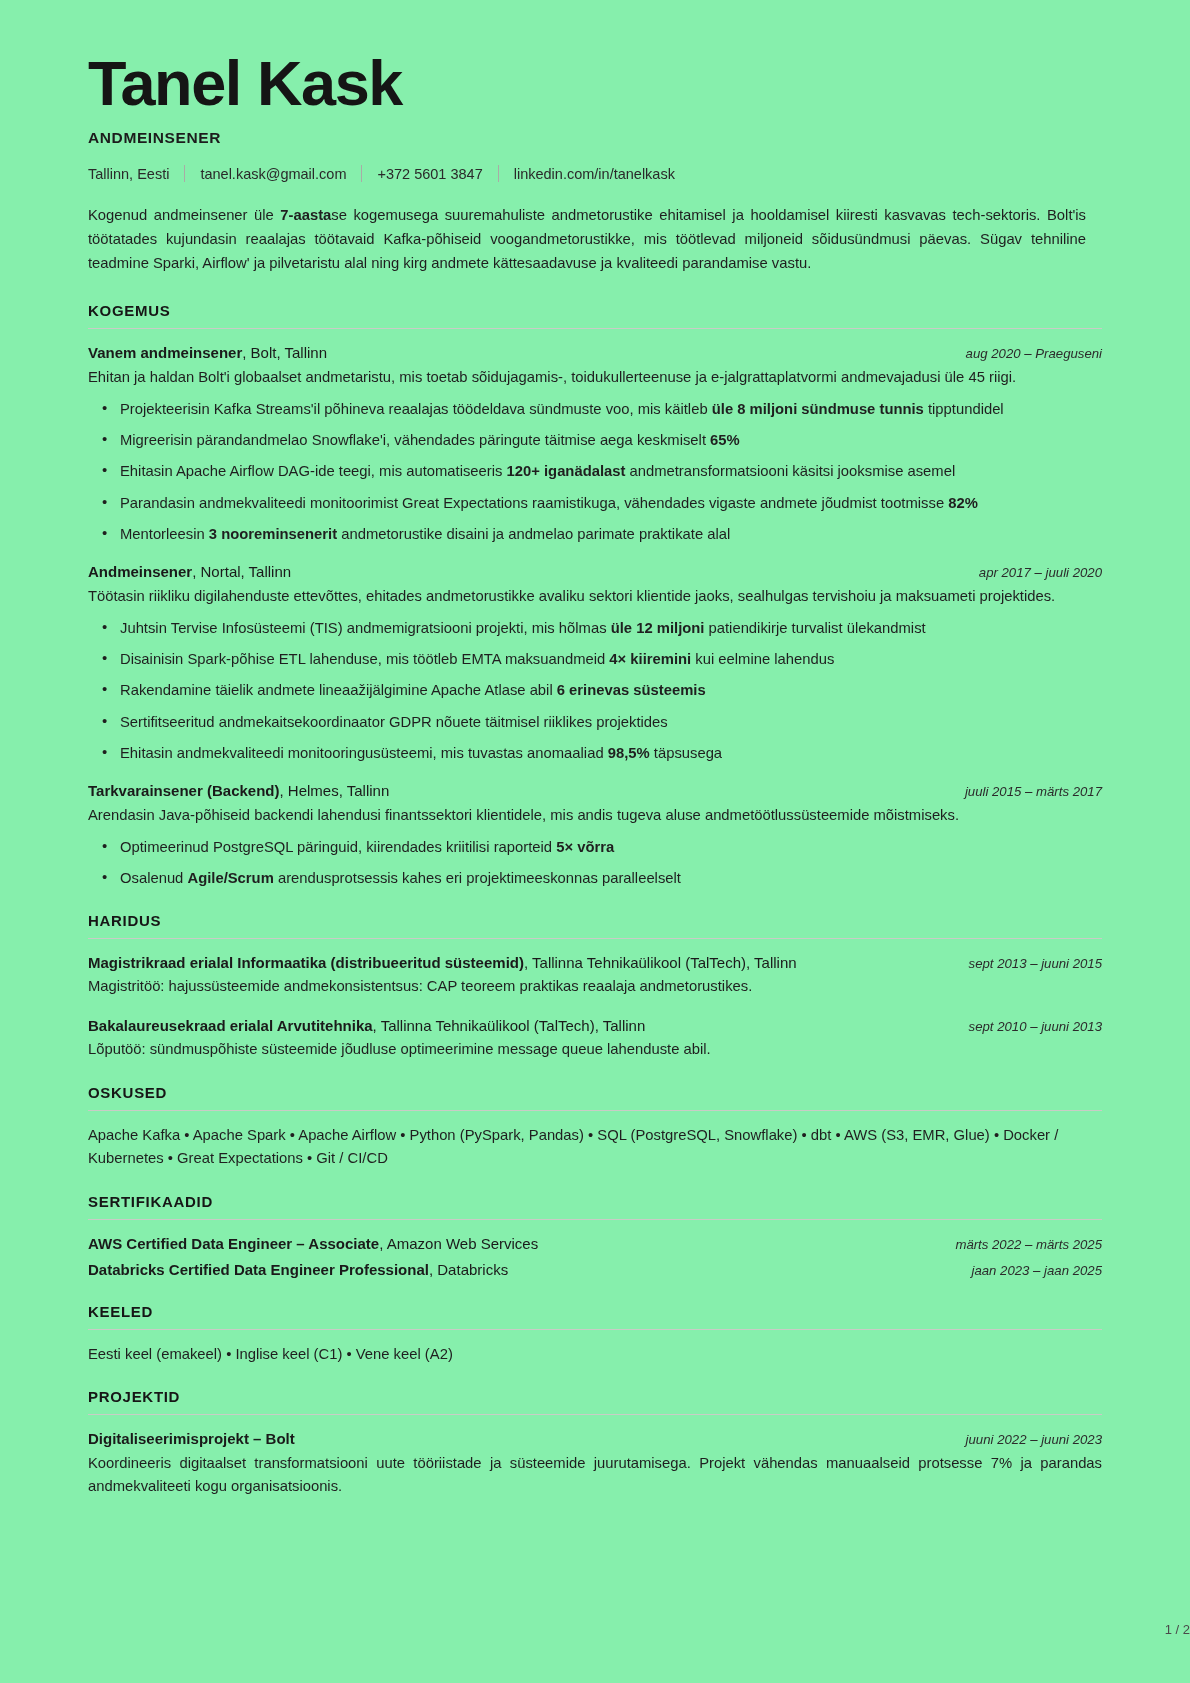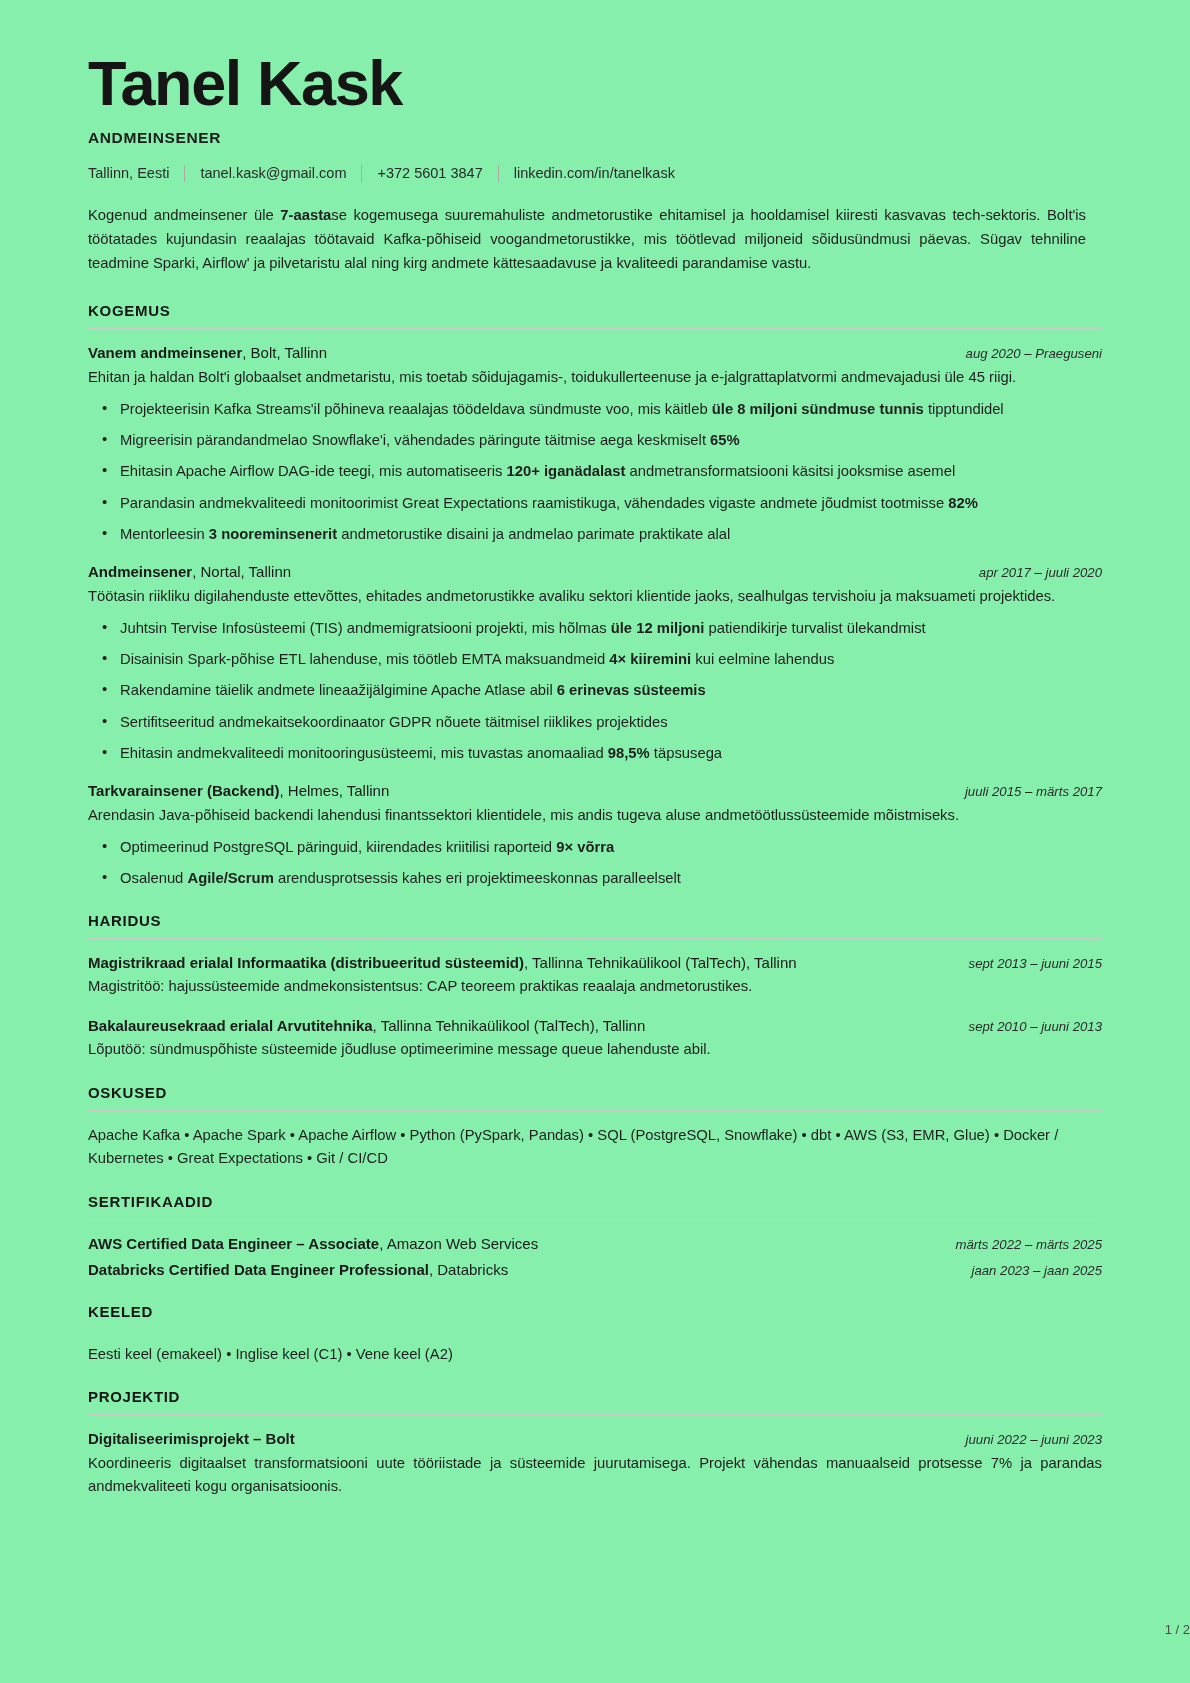--- a/index.html
+++ b/index.html
@@ -36,20 +36,21 @@
     font-size: 15.5px;
     font-weight: bold;
     letter-spacing: 0.6px;
     margin: 0 0 18px 0;
     color: #1c1c1c;
   }
   .contact {
     font-size: 14.5px;
     color: #2a2a2a;
     display: flex;
+    align-items: center;
     flex-wrap: wrap;
     margin-bottom: 22px;
   }
   .contact .sep {
     display: inline-block;
     width: 1px;
     height: 17px;
     background: #a9aca6;
     margin: 0 15px;
   }
@@ -199,21 +200,21 @@
             <li>Ehitasin andmekvaliteedi monitooringusüsteemi, mis tuvastas anomaaliad <b>98,5%</b> täpsusega</li>
           </ul>
         </div>
         <div class="entry">
           <div class="entry-head">
             <div class="entry-title"><b>Tarkvarainsener (Backend)</b>, Helmes, Tallinn</div>
             <div class="entry-date">juuli 2015 – märts 2017</div>
           </div>
           <div class="entry-desc">Arendasin Java-põhiseid backendi lahendusi finantssektori klientidele, mis andis tugeva aluse andmetöötlussüsteemide mõistmiseks.</div>
           <ul class="bullets">
-            <li>Optimeerinud PostgreSQL päringuid, kiirendades kriitilisi raporteid <b>9× võrra</b></li>
+            <li>Optimeerinud PostgreSQL päringuid, kiirendades kriitilisi raporteid <b>5× võrra</b></li>
             <li>Osalenud <b>Agile/Scrum</b> arendusprotsessis kahes eri projektimeeskonnas paralleelselt</li>
           </ul>
         </div>
       </div>
   </div>
 
   <div class="section">
     <div class="section-title">HARIDUS</div>
     <div class="rule"></div>
     <div id="education-list">

